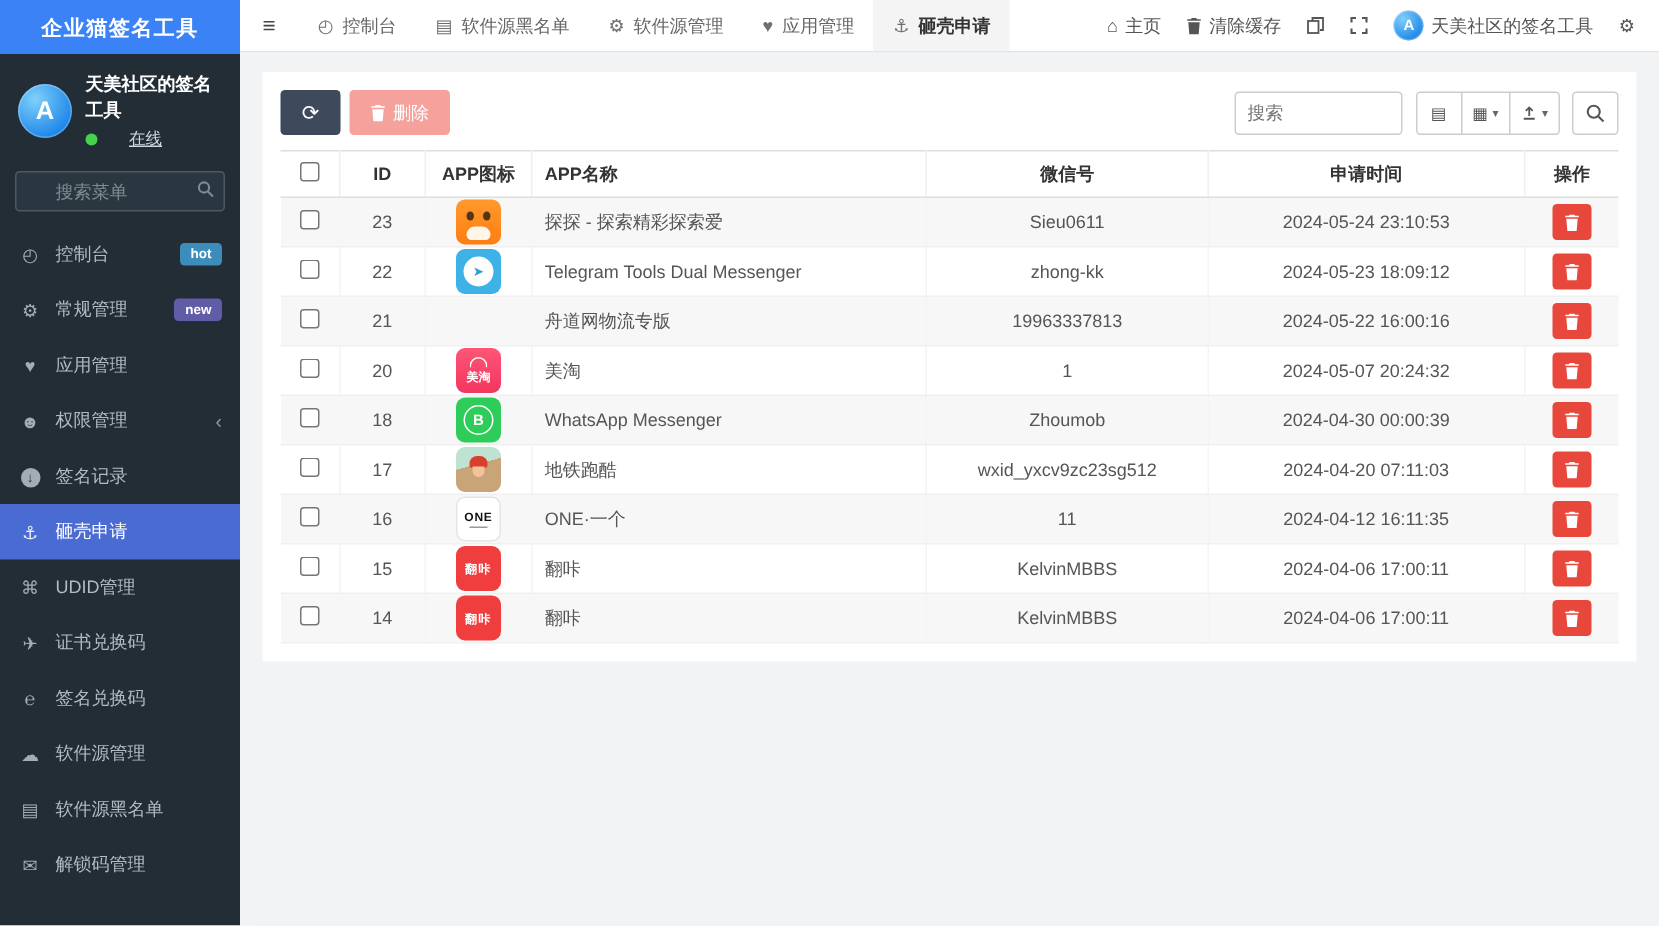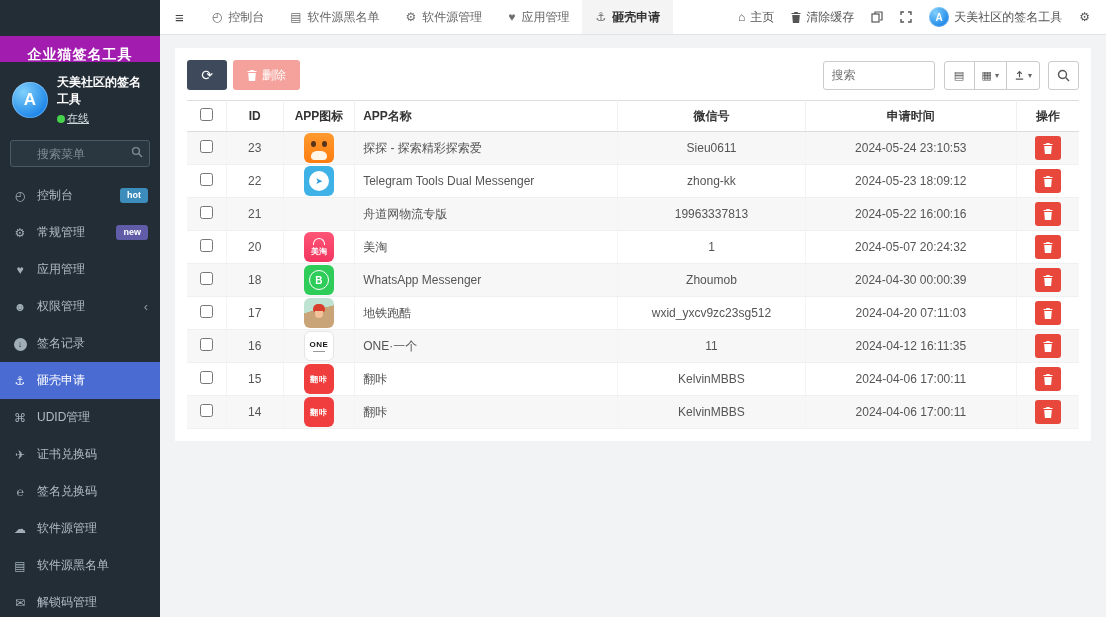--- a/index.html
+++ b/index.html
@@ -2,27 +2,27 @@
 <html><head>
 <meta charset="utf-8">
 <style>
   * { margin:0; padding:0; box-sizing:border-box; }
   html,body { width:1106px; height:617px; overflow:hidden; }
   body { font-family:"Liberation Sans","DejaVu Sans",sans-serif; font-size:12px; color:#555; background:#f1f3f5; }
   .app { display:flex; width:1106px; height:617px; }
 
   
   .sidebar { width:160px; min-width:160px; background:#232d36; height:617px; display:flex; flex-direction:column; }
-  .logo { height:26px; line-height:36px; text-align:center; color:#fff; font-size:14px; font-weight:700; background:#a21caf; letter-spacing:1px;margin-top:36px; }
+  .logo { height:36px; line-height:36px; text-align:center; color:#fff; font-size:14px; font-weight:700; background:#3b82f6; letter-spacing:1px; }
   .user-panel { display:flex; align-items:center; gap:9px; padding:12px 10px 10px 12px; }
   .avatar { width:36px; height:36px; min-width:36px; border-radius:50%; background:radial-gradient(circle at 32% 28%, #7fd0fb, #1d86e8 75%); display:flex; align-items:center; justify-content:center; color:#fff; font-weight:700; font-size:17px; box-shadow:inset 0 0 0 1px rgba(255,255,255,.25); }
   .avatar::before { content:"A"; }
   .user-meta { display:flex; flex-direction:column; gap:3px; }
   .user-name { color:#fff; font-size:12px; font-weight:700; }
-  .user-status { display:flex; align-items:center; gap:2px; color:#cfd8dd; font-size:11px;text-decoration:underline; }
+  .user-status { display:flex; align-items:center; gap:21px; color:#cfd8dd; font-size:11px;text-decoration:underline; }
   .dot { width:8px; height:8px; border-radius:50%; background:#46d24a; display:inline-block; }
   .side-search { position:relative; margin:4px 10px 8px; }
   .side-search input { width:100%; height:27px; background:#2b3740; border:1px solid #4a5a64; border-radius:3px; color:#cfd8dd; padding:0 26px 0 26px; font-size:12px; outline:none; }
   .side-search input::placeholder { color:#7f8c93; }
   .side-search .mag { position:absolute; right:7px; top:6px; opacity:.75; }
   #side-menu { list-style:none; margin-top:2px; }
   #side-menu li { display:flex; align-items:center; gap:9px; padding:0 12px; height:37px; color:#b0bcc5; cursor:pointer; }
   #side-menu li.active { background:#4a6bd2; color:#fff; }
   #side-menu .mi { width:16px; text-align:center; font-size:12px; opacity:.9; }
   .badge { margin-left:auto; color:#fff; font-size:9px; font-weight:700; padding:2px 7px; border-radius:3px; line-height:1.2; }

